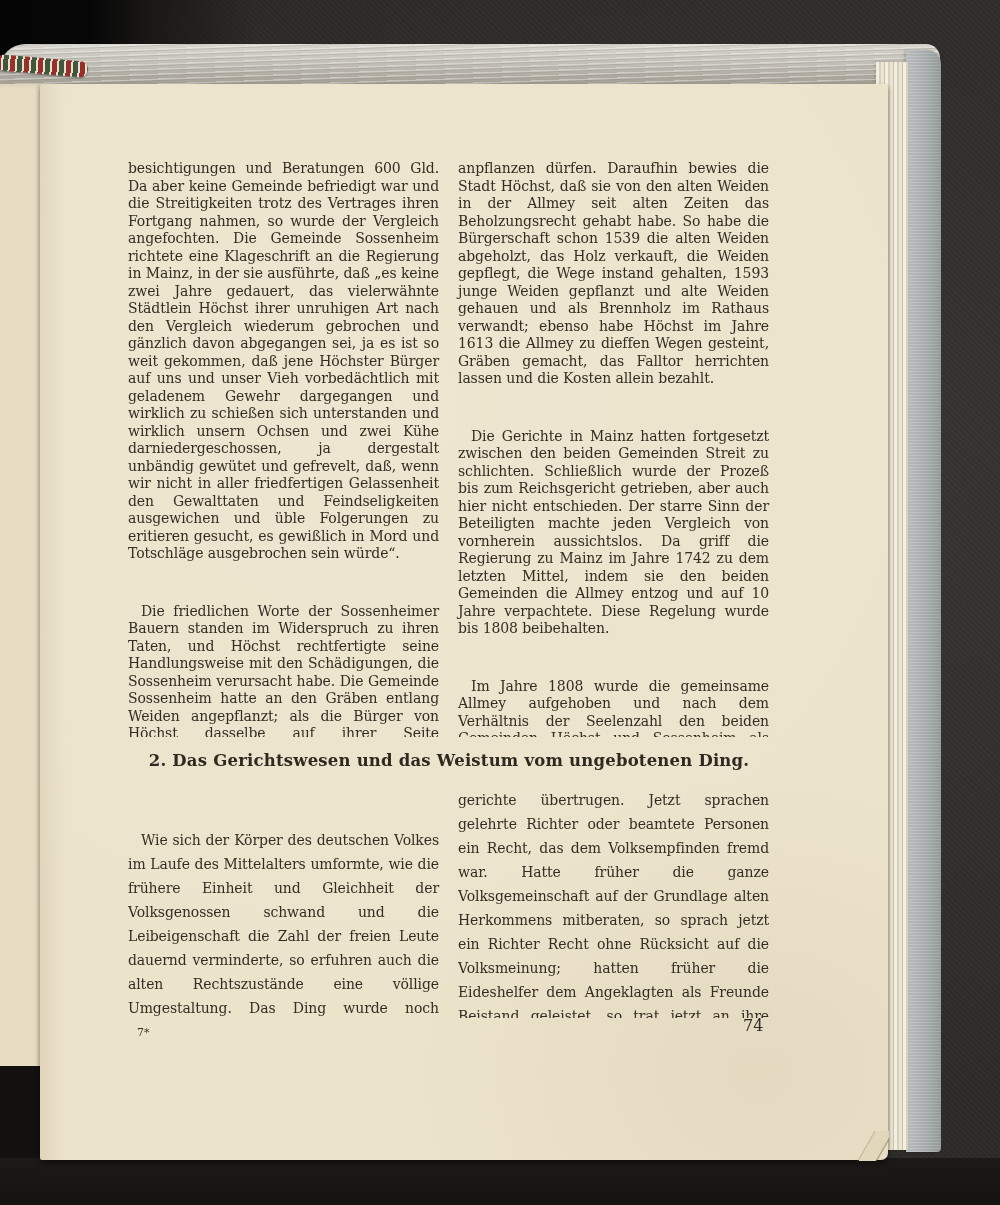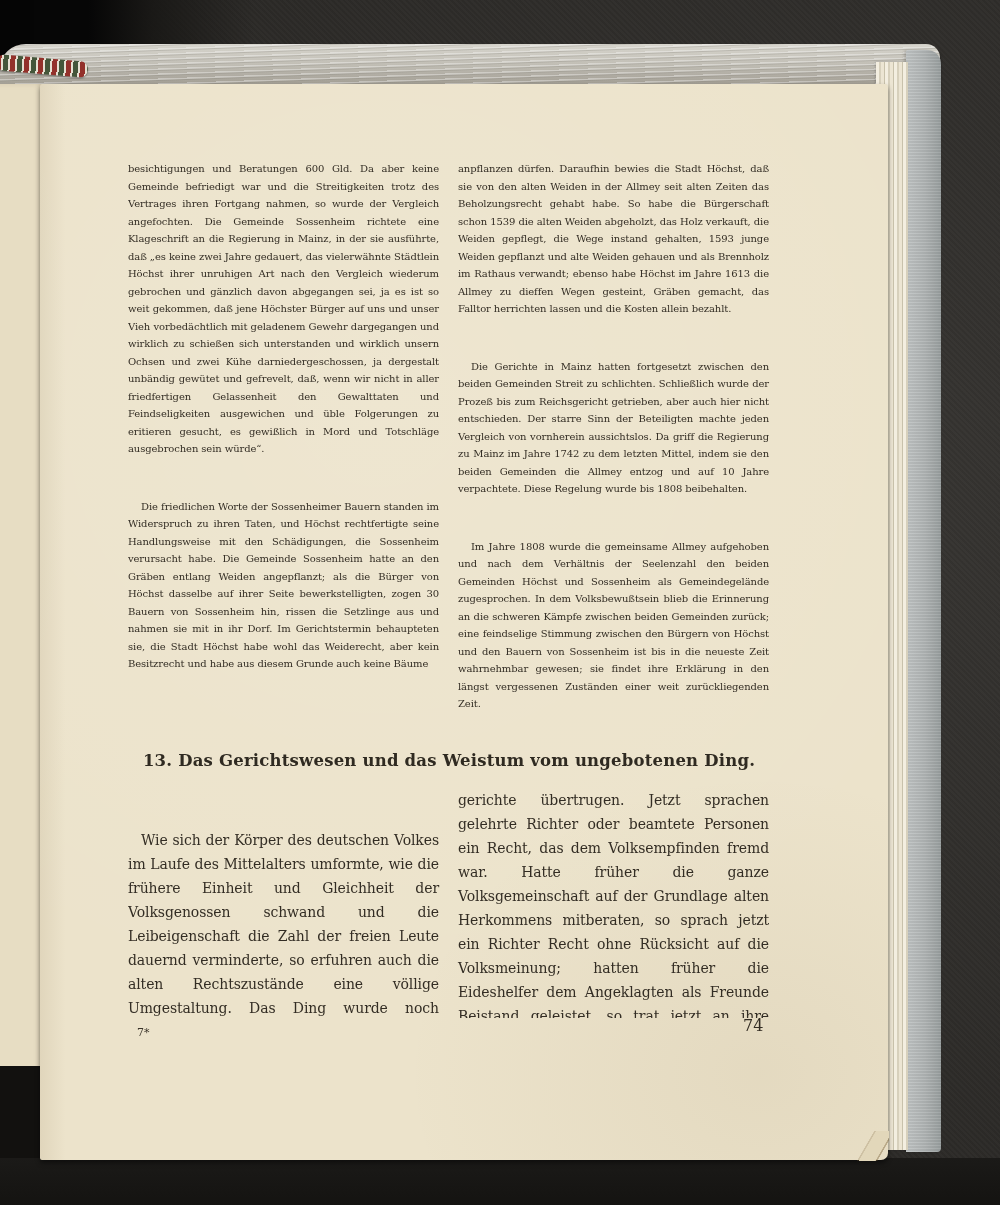--- a/index.html
+++ b/index.html
@@ -54,21 +54,21 @@
     box-shadow:0 3px 5px rgba(0,0,0,0.45);}
   .dog-ear{position:absolute;right:-1px;bottom:-1px;width:42px;height:30px;
     background:
       linear-gradient(300deg, rgba(0,0,0,0) 0 10px, rgba(128,104,62,0.45) 10.5px 11.5px, #e2d7ba 12px 26px, rgba(128,104,62,0.25) 26.5px 27.5px, rgba(0,0,0,0) 28px);}
   
   .content{position:absolute;left:88px;top:76px;width:642px;color:#332d24;}
   .two-col{display:flex;gap:19px;overflow:hidden;}
   .s1{height:577px;}
   .s2{height:230px;margin-top:18px;}
   .col{width:311px;text-align:justify;hyphens:auto;-webkit-hyphens:auto;}
-  .s1 .col{font-size:10px;line-height:17.5px;letter-spacing:-0.1px;}
+  .s1 .col{font-size:14px;line-height:17.5px;letter-spacing:-0.1px;}
   .s2 .col{font-size:14px;line-height:24px;letter-spacing:-0.1px;}
   .col p{margin:0;}
   .col p.indent{text-indent:13px;margin-top:40px;}
   .heading{margin:14px 0 0 0;text-align:center;font-size:16.5px;font-weight:bold;
     letter-spacing:0.2px;color:#2f2a21;white-space:nowrap;}
   .footer-sig{position:absolute;left:97px;top:942px;font-size:11px;color:#3a342a;}
   .footer-page{position:absolute;left:703px;top:932px;font-size:16px;color:#332d24;}
 </style>
 </head>
 <body>
@@ -96,21 +96,21 @@
           <p>besichtigungen und Beratungen 600 Gld. Da aber keine Gemeinde befriedigt war und die Streitigkeiten trotz des Vertrages ihren Fortgang nahmen, so wurde der Vergleich angefochten. Die Gemeinde Sossenheim richtete eine Klageschrift an die Regierung in Mainz, in der sie ausführte, daß „es keine zwei Jahre gedauert, das vielerwähnte Städtlein Höchst ihrer unruhigen Art nach den Vergleich wiederum gebrochen und gänzlich davon abgegangen sei, ja es ist so weit gekommen, daß jene Höchster Bürger auf uns und unser Vieh vorbedächtlich mit geladenem Gewehr dargegangen und wirklich zu schießen sich unterstanden und wirklich unsern Ochsen und zwei Kühe darniedergeschossen, ja dergestalt unbändig gewütet und gefrevelt, daß, wenn wir nicht in aller friedfertigen Gelassenheit den Gewalttaten und Feindseligkeiten ausgewichen und üble Folgerungen zu eritieren gesucht, es gewißlich in Mord und Totschläge ausgebrochen sein würde“.</p>
           <p class="indent">Die friedlichen Worte der Sossenheimer Bauern standen im Widerspruch zu ihren Taten, und Höchst rechtfertigte seine Handlungsweise mit den Schädigungen, die Sossenheim verursacht habe. Die Gemeinde Sossenheim hatte an den Gräben entlang Weiden angepflanzt; als die Bürger von Höchst dasselbe auf ihrer Seite bewerkstelligten, zogen 30 Bauern von Sossenheim hin, rissen die Setzlinge aus und nahmen sie mit in ihr Dorf. Im Gerichtstermin behaupteten sie, die Stadt Höchst habe wohl das Weiderecht, aber kein Besitzrecht und habe aus diesem Grunde auch keine Bäume</p>
         </div>
         <div class="col">
           <p>anpflanzen dürfen. Daraufhin bewies die Stadt Höchst, daß sie von den alten Weiden in der Allmey seit alten Zeiten das Beholzungsrecht gehabt habe. So habe die Bürgerschaft schon 1539 die alten Weiden abgeholzt, das Holz verkauft, die Weiden gepflegt, die Wege instand gehalten, 1593 junge Weiden gepflanzt und alte Weiden gehauen und als Brennholz im Rathaus verwandt; ebenso habe Höchst im Jahre 1613 die Allmey zu dieffen Wegen gesteint, Gräben gemacht, das Falltor herrichten lassen und die Kosten allein bezahlt.</p>
           <p class="indent">Die Gerichte in Mainz hatten fortgesetzt zwischen den beiden Gemeinden Streit zu schlichten. Schließlich wurde der Prozeß bis zum Reichsgericht getrieben, aber auch hier nicht entschieden. Der starre Sinn der Beteiligten machte jeden Vergleich von vornherein aussichtslos. Da griff die Regierung zu Mainz im Jahre 1742 zu dem letzten Mittel, indem sie den beiden Gemeinden die Allmey entzog und auf 10 Jahre verpachtete. Diese Regelung wurde bis 1808 beibehalten.</p>
           <p class="indent">Im Jahre 1808 wurde die gemeinsame Allmey aufgehoben und nach dem Verhältnis der Seelenzahl den beiden Gemeinden Höchst und Sossenheim als Gemeindegelände zugesprochen. In dem Volksbewußtsein blieb die Erinnerung an die schweren Kämpfe zwischen beiden Gemeinden zurück; eine feindselige Stimmung zwischen den Bürgern von Höchst und den Bauern von Sossenheim ist bis in die neueste Zeit wahrnehmbar gewesen; sie findet ihre Erklärung in den längst vergessenen Zuständen einer weit zurückliegenden Zeit.</p>
         </div>
       </section>
 
-      <h2 class="heading">13. Das Gerichtswesen und das Weistum vom ungebotenen Ding.</h2>
+      <h2 class="heading">2. Das Gerichtswesen und das Weistum vom ungebotenen Ding.</h2>
 
       <section class="two-col s2">
         <div class="col">
           <p class="indent">Wie sich der Körper des deutschen Volkes im Laufe des Mittelalters umformte, wie die frühere Einheit und Gleichheit der Volksgenossen schwand und die Leibeigenschaft die Zahl der freien Leute dauernd verminderte, so erfuhren auch die alten Rechtszustände eine völlige Umgestaltung. Das Ding wurde noch gehalten, aber seine Bedeutung war stark eingeschränkt. Da keine geschlossene Gemeinde der freien Leute mehr vorhanden war, fand sich niemand, der die alten Einrichtungen des Volkes verteidigte. Die Landesherren schufen in ihrem Machtbereich weltliche Gerichte, denen sie den wesentlichen Aufgabenkreis der alten Volks-</p>
         </div>
         <div class="col">
           <p>gerichte übertrugen. Jetzt sprachen gelehrte Richter oder beamtete Personen ein Recht, das dem Volksempfinden fremd war. Hatte früher die ganze Volksgemeinschaft auf der Grundlage alten Herkommens mitberaten, so sprach jetzt ein Richter Recht ohne Rücksicht auf die Volksmeinung; hatten früher die Eideshelfer dem Angeklagten als Freunde Beistand geleistet, so trat jetzt an ihre Stelle der gelehrte, rechtskundige, jedoch fremde Advokat. Die Rechtssprache war dem Volke unverständlich, und die Rechtsgrundsätze blieben ihm fremd. Damit schwand das Interesse des Volkes an der Rechtsprechung, das</p>
         </div>
       </section>
 

